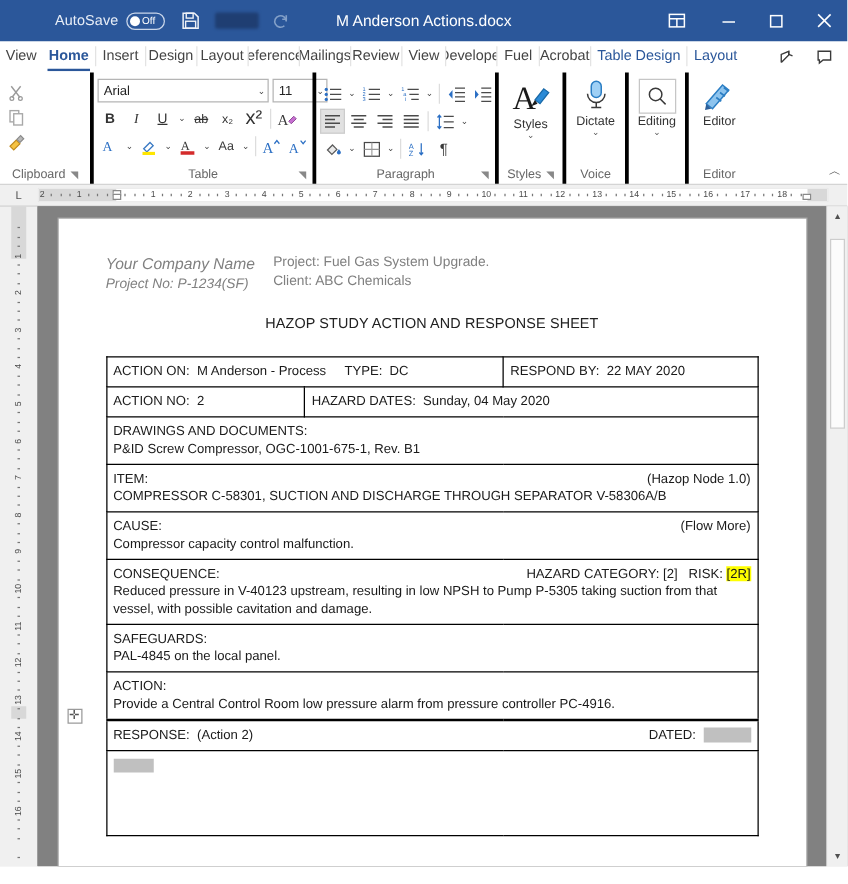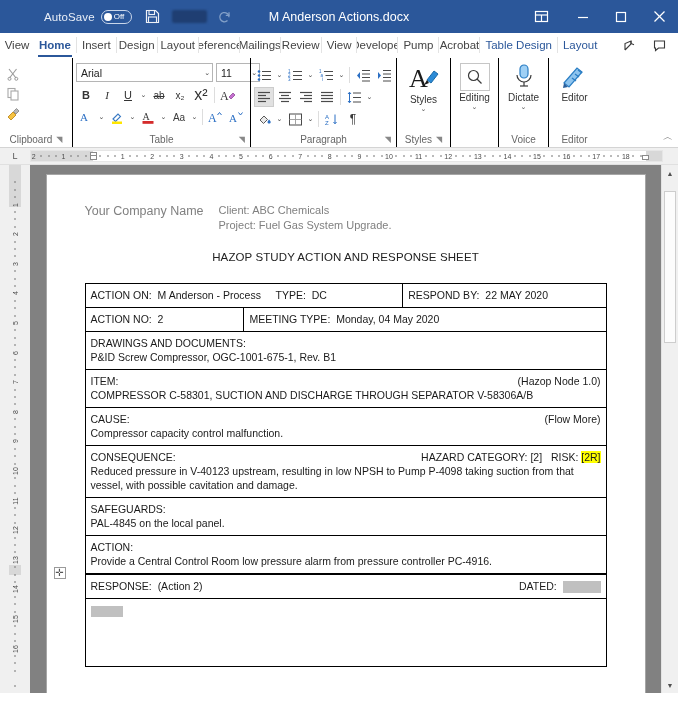--- a/index.html
+++ b/index.html
@@ -75,21 +75,21 @@
   
   .ribbon {
     height: 90px; background: #ffffff;
     border-bottom: 1px solid #d4d4d4;
     display: flex; position: relative;
   }
   .rgroup {
     display: flex; flex-direction: column;
     position: relative; padding: 3px 3px 0 3px;
   }
-  .rgroup + .rgroup { border-left: 1px solid #000000; }
+  .rgroup + .rgroup { border-left: 3px solid #000000; }
   .rgroup-body { flex: 1; display: flex; align-items: flex-start; }
   .rgroup-label {
     height: 15px; font-size: 10px; color: #666666;
     display: flex; align-items: center; justify-content: center;
     gap: 4px;
   }
   .dlg-launcher { font-size: 8px; color: #888888; }
 
   .big-btn {
     display: flex; flex-direction: column; align-items: center;
@@ -169,21 +169,21 @@
   .page {
     width: 598px; background: #ffffff;
     margin-top: 10px;
     box-shadow: 0 0 0 1px #a6a6a6;
     position: relative;
     padding: 28px 38px 0 38px;
   }
 
   
   .doc-head { display: flex; color: #808080; font-size: 11px; line-height: 15px; }
-  .dh-left { width: 130px; }
+  .dh-left { width: 130px; font-style: italic; }
   .dh-left .big { font-size: 12.5px; line-height: 17px; color: #808080; }
   .dh-right { padding-left: 4px; }
   .sheet-title {
     text-align: center; font-size: 11.5px; color: #222222;
     margin-top: 18px; margin-bottom: 20px; letter-spacing: .1px;
   }
 
   table.hz {
     width: 100%; border-collapse: collapse;
     font-size: 10.5px; color: #1a1a1a;
@@ -295,21 +295,21 @@
   <div class="tab">References</div>
   <div class="tab-sep"></div>
   <div class="tab">Mailings</div>
   <div class="tab-sep"></div>
   <div class="tab">Review</div>
   <div class="tab-sep"></div>
   <div class="tab">View</div>
   <div class="tab-sep"></div>
   <div class="tab">Developer</div>
   <div class="tab-sep"></div>
-  <div class="tab">Pump</div>
+  <div class="tab">Fuel</div>
   <div class="tab-sep"></div>
   <div class="tab">Acrobat</div>
   <div class="tab-sep"></div>
   <div class="tab contextual">Table Design</div>
   <div class="tab-sep"></div>
   <div class="tab contextual">Layout</div>
   <div class="tabstrip-right">
     <div class="tsr-btn">
       <svg width="15" height="15" viewBox="0 0 15 15">
           <path d="M3 12V5.5l6-2.5v3l-6 6" fill="none" stroke="#3a3a3a" stroke-width="1.1"></path>
@@ -573,53 +573,53 @@
         <span class="lbl">Styles</span>
         <span class="caret">⌄</span>
       </div>
     </div>
     <div class="rgroup-label">
       <span>Styles</span>
       <span class="dlg-launcher">◥</span>
     </div>
   </div>
 
-  <div class="rgroup" style="width:48px">
-    <div class="rgroup-body" style="justify-content:center">
-      <div class="big-btn">
-        <span style="width:30px;height:28px;border:1px solid #c6c6c6;display:flex;align-items:center;justify-content:center">
-          <svg width="18" height="18" viewBox="0 0 18 18">
-              <circle cx="7.5" cy="7.5" r="5" fill="none" stroke="#3a3a3a" stroke-width="1.2"></circle>
-              <line x1="11" y1="11" x2="15.5" y2="15.5" stroke="#3a3a3a" stroke-width="1.2"></line>
-            </svg>
-        </span>
-        <span class="lbl">Editing</span>
-        <span class="caret">⌄</span>
-      </div>
-    </div>
-    <div class="rgroup-label">
-      <span></span>
-    </div>
-  </div>
-
   <div class="rgroup" style="width:50px">
     <div class="rgroup-body" style="justify-content:center">
       <div class="big-btn">
         <svg width="26" height="28" viewBox="0 0 26 28">
           <rect x="9" y="2" width="8" height="13" rx="4" fill="#9fd0f5" stroke="#2b7ec4" stroke-width="1.2"></rect>
           <path d="M6 12a7 7 0 0 0 14 0" fill="none" stroke="#3a3a3a" stroke-width="1.2"></path>
           <line x1="13" y1="19" x2="13" y2="23" stroke="#3a3a3a" stroke-width="1.2"></line>
           <line x1="9" y1="23" x2="17" y2="23" stroke="#3a3a3a" stroke-width="1.2"></line>
         </svg>
         <span class="lbl">Dictate</span>
         <span class="caret">⌄</span>
       </div>
     </div>
     <div class="rgroup-label">
       <span>Voice</span>
+    </div>
+  </div>
+
+  <div class="rgroup" style="width:48px">
+    <div class="rgroup-body" style="justify-content:center">
+      <div class="big-btn">
+        <span style="width:30px;height:28px;border:1px solid #c6c6c6;display:flex;align-items:center;justify-content:center">
+          <svg width="18" height="18" viewBox="0 0 18 18">
+              <circle cx="7.5" cy="7.5" r="5" fill="none" stroke="#3a3a3a" stroke-width="1.2"></circle>
+              <line x1="11" y1="11" x2="15.5" y2="15.5" stroke="#3a3a3a" stroke-width="1.2"></line>
+            </svg>
+        </span>
+        <span class="lbl">Editing</span>
+        <span class="caret">⌄</span>
+      </div>
+    </div>
+    <div class="rgroup-label">
+      <span></span>
     </div>
   </div>
 
   <div class="rgroup" style="width:52px">
     <div class="rgroup-body" style="justify-content:center">
       <div class="big-btn">
         <svg width="28" height="28" viewBox="0 0 28 28">
           <path d="M3 20L16 5l5 4L8 24z" fill="#8ec4ee" stroke="#2b7ec4" stroke-width="1.2"></path>
           <path d="M17 7l4 3M14 11l4 3M11 15l4 3" stroke="#2b7ec4" stroke-width="1.3" fill="none"></path>
           <path d="M3 20l-1 5 5-1z" fill="#2b5f9a"></path>
@@ -802,24 +802,25 @@
       <span class="vt" style="top: 505.8px;"></span>
       <span class="vt" style="top: 520.6px;"></span>
     </div>
 
   <div class="canvas">
     <div class="page">
 
       <div class="doc-head">
         <div class="dh-left">
           <div class="big">Your Company Name</div>
+          <div>Project No: P-1234(SF)</div>
         </div>
         <div class="dh-right">
+          <div>Project: Fuel Gas System Upgrade.</div>
           <div>Client: ABC Chemicals</div>
-          <div>Project: Fuel Gas System Upgrade.</div>
         </div>
       </div>
 
       <div class="sheet-title">HAZOP STUDY ACTION AND RESPONSE SHEET</div>
 
       <div class="tbl-handle">✛</div>
 
       <table class="hz">
         <tbody>
             <tr>
@@ -833,22 +834,22 @@
             <span>RESPOND BY:</span>
             &nbsp;<span>22 MAY 2020</span>
           </td>
         </tr>
         <tr>
           <td style="width:23%">
             <span>ACTION NO:</span>
             &nbsp;<span>2</span>
           </td>
           <td colspan="2">
-            <span>MEETING TYPE:</span>
-            &nbsp;<span>Monday, 04 May 2020</span>
+            <span>HAZARD DATES:</span>
+            &nbsp;<span>Sunday, 04 May 2020</span>
           </td>
         </tr>
         <tr>
           <td colspan="3">
             <div>DRAWINGS AND DOCUMENTS:</div>
             <div>P&amp;ID Screw Compressor, OGC-1001-675-1, Rev. B1</div>
           </td>
         </tr>
         <tr>
           <td colspan="3">
@@ -872,21 +873,21 @@
           <td colspan="3">
             <div class="td-flex">
               <span>CONSEQUENCE:</span>
               <span class="nowrap">
                 <span>HAZARD CATEGORY:</span>
                 <span>[2]</span>
                 &nbsp;&nbsp;<span>RISK:</span>
                 <span class="hl">[2R]</span>
               </span>
             </div>
-            <div>Reduced pressure in V-40123 upstream, resulting in low NPSH to Pump P-4098 taking suction from that vessel, with possible cavitation and damage.</div>
+            <div>Reduced pressure in V-40123 upstream, resulting in low NPSH to Pump P-5305 taking suction from that vessel, with possible cavitation and damage.</div>
           </td>
         </tr>
         <tr>
           <td colspan="3">
             <div>SAFEGUARDS:</div>
             <div>PAL-4845 on the local panel.</div>
           </td>
         </tr>
         <tr>
           <td colspan="3">

